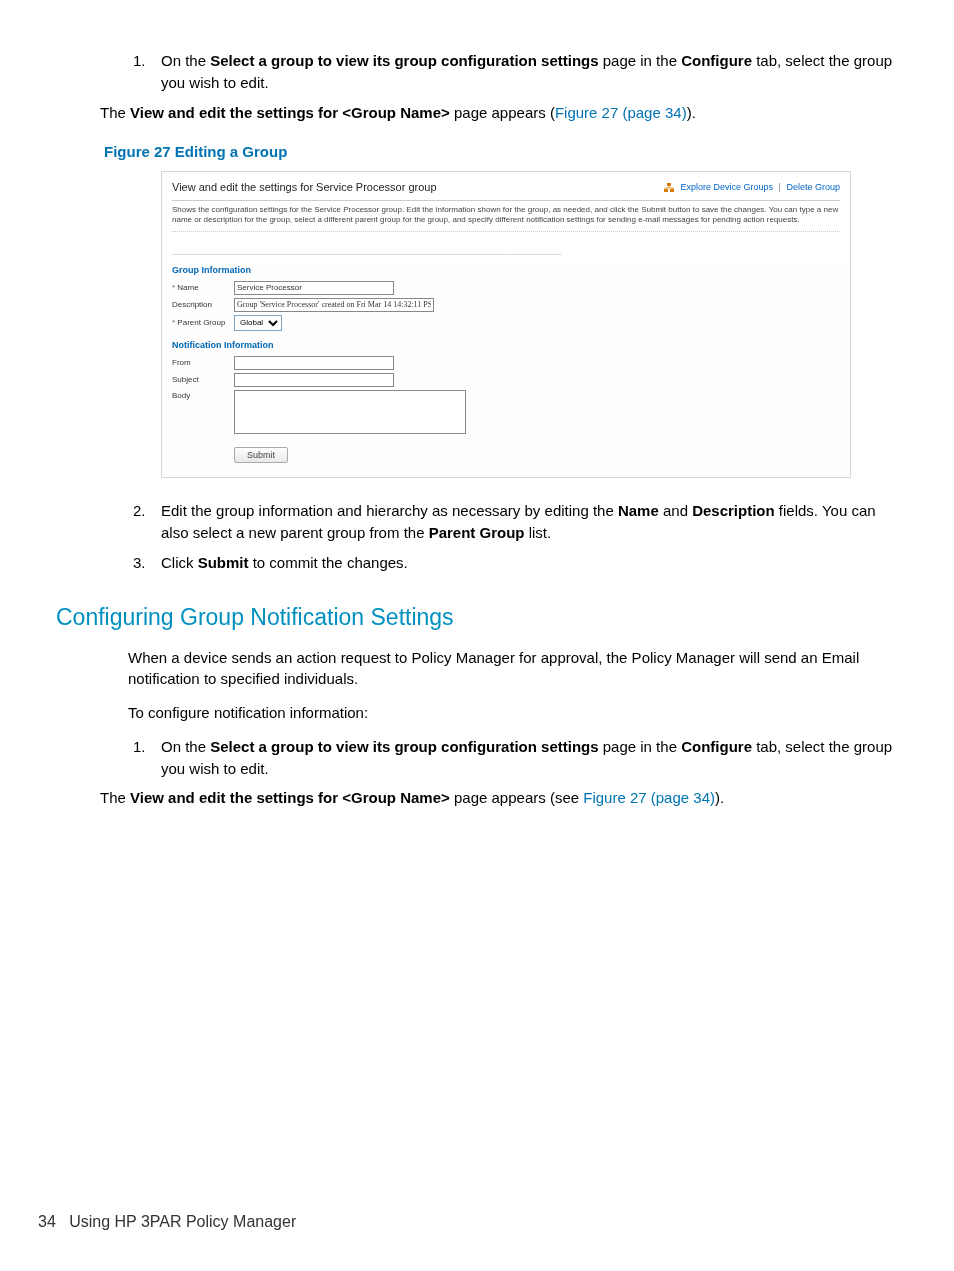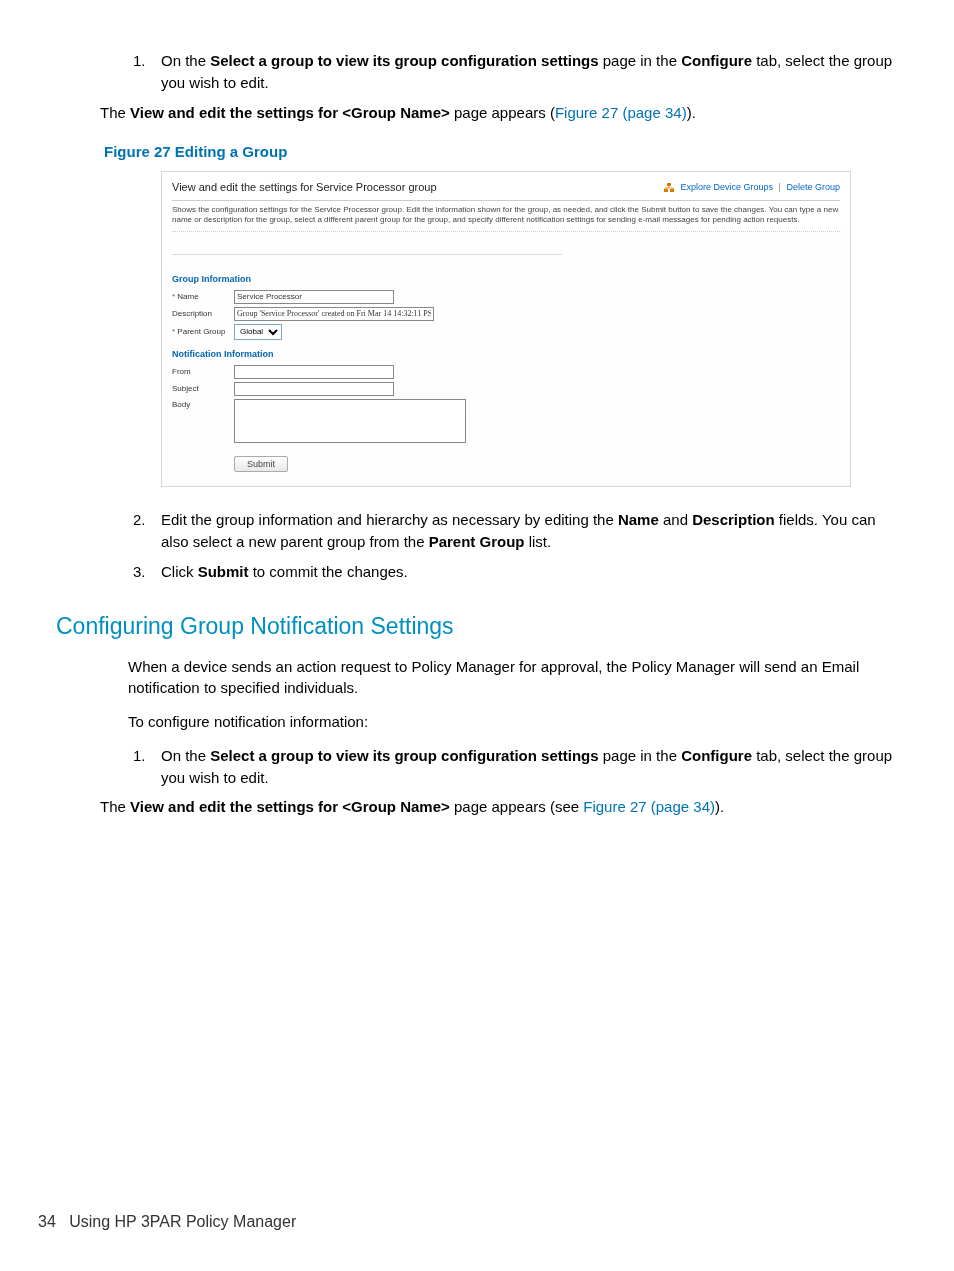--- a/index.html
+++ b/index.html
@@ -73,21 +73,21 @@
     font-size: 8px;
     color: #444;
     line-height: 1.25;
     border-bottom: 1px dotted #ccc;
     padding-bottom: 6px;
     margin-bottom: 22px;
   }
   .fig-inner {
     width: 390px;
     border-top: 1px solid #dcdcdc;
-    padding-top: 10px;
+    padding-top: 1px;
   }
   .fig-section-title {
     color: #0066b3;
     font-weight: bold;
     font-size: 9px;
     margin-bottom: 4px;
     margin-top: 8px;
   }
   .field-row { display: flex; align-items: center; margin-bottom: 3px; }
   .field-label { width: 62px; font-size: 8px; color: #333; }

